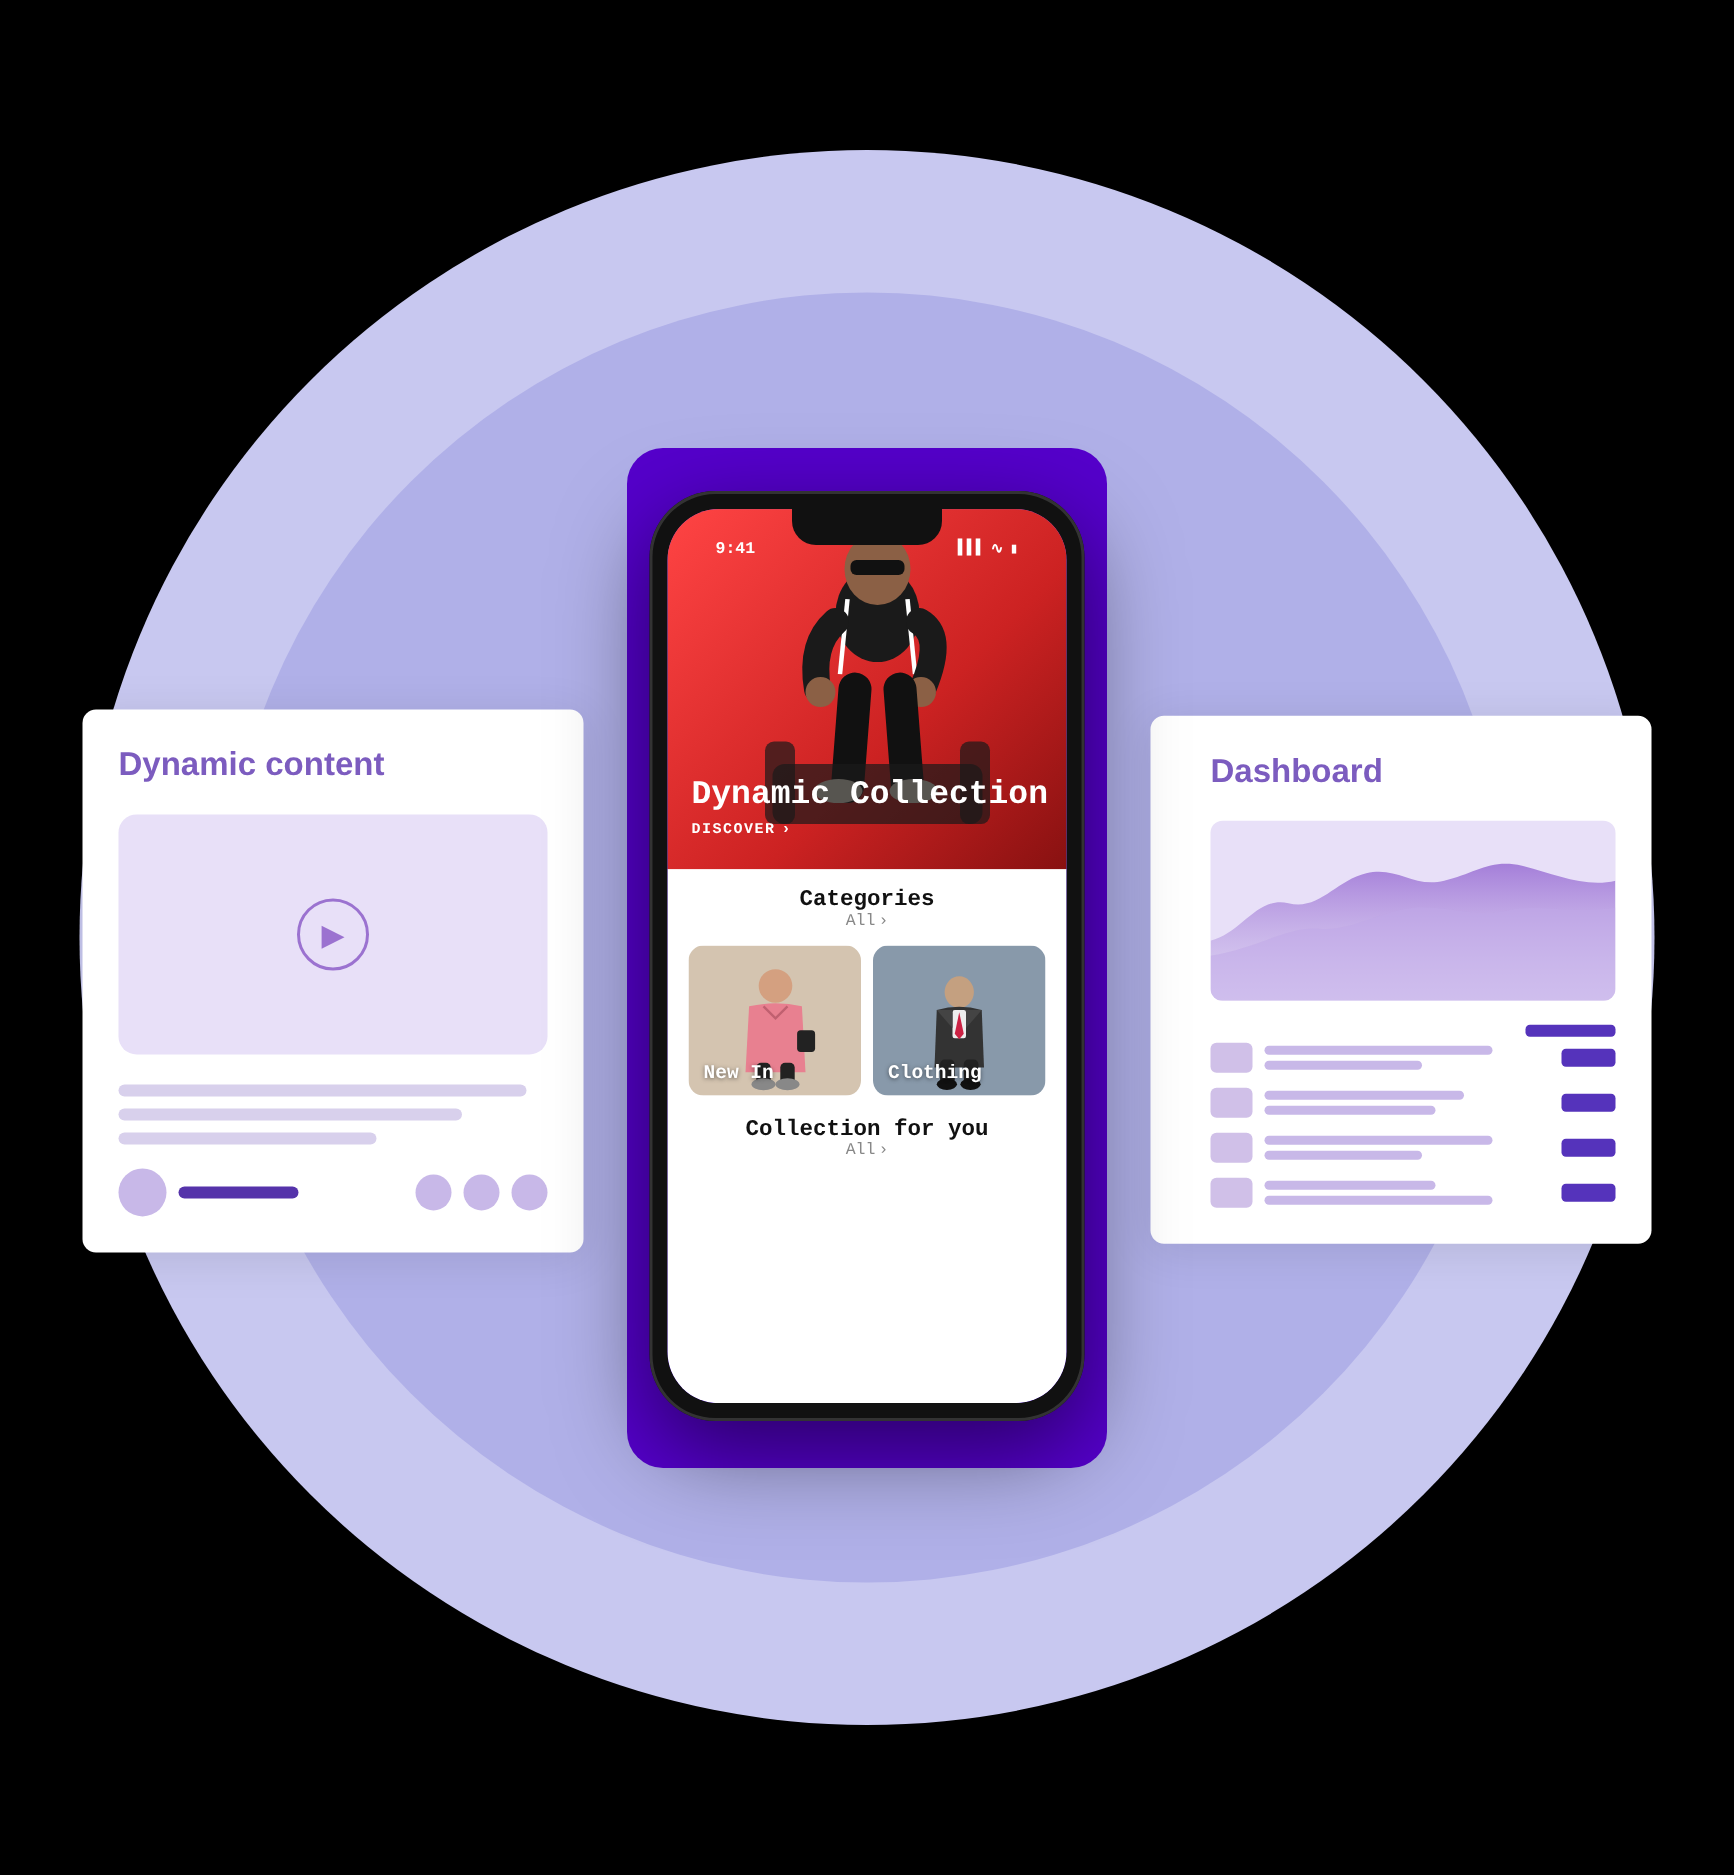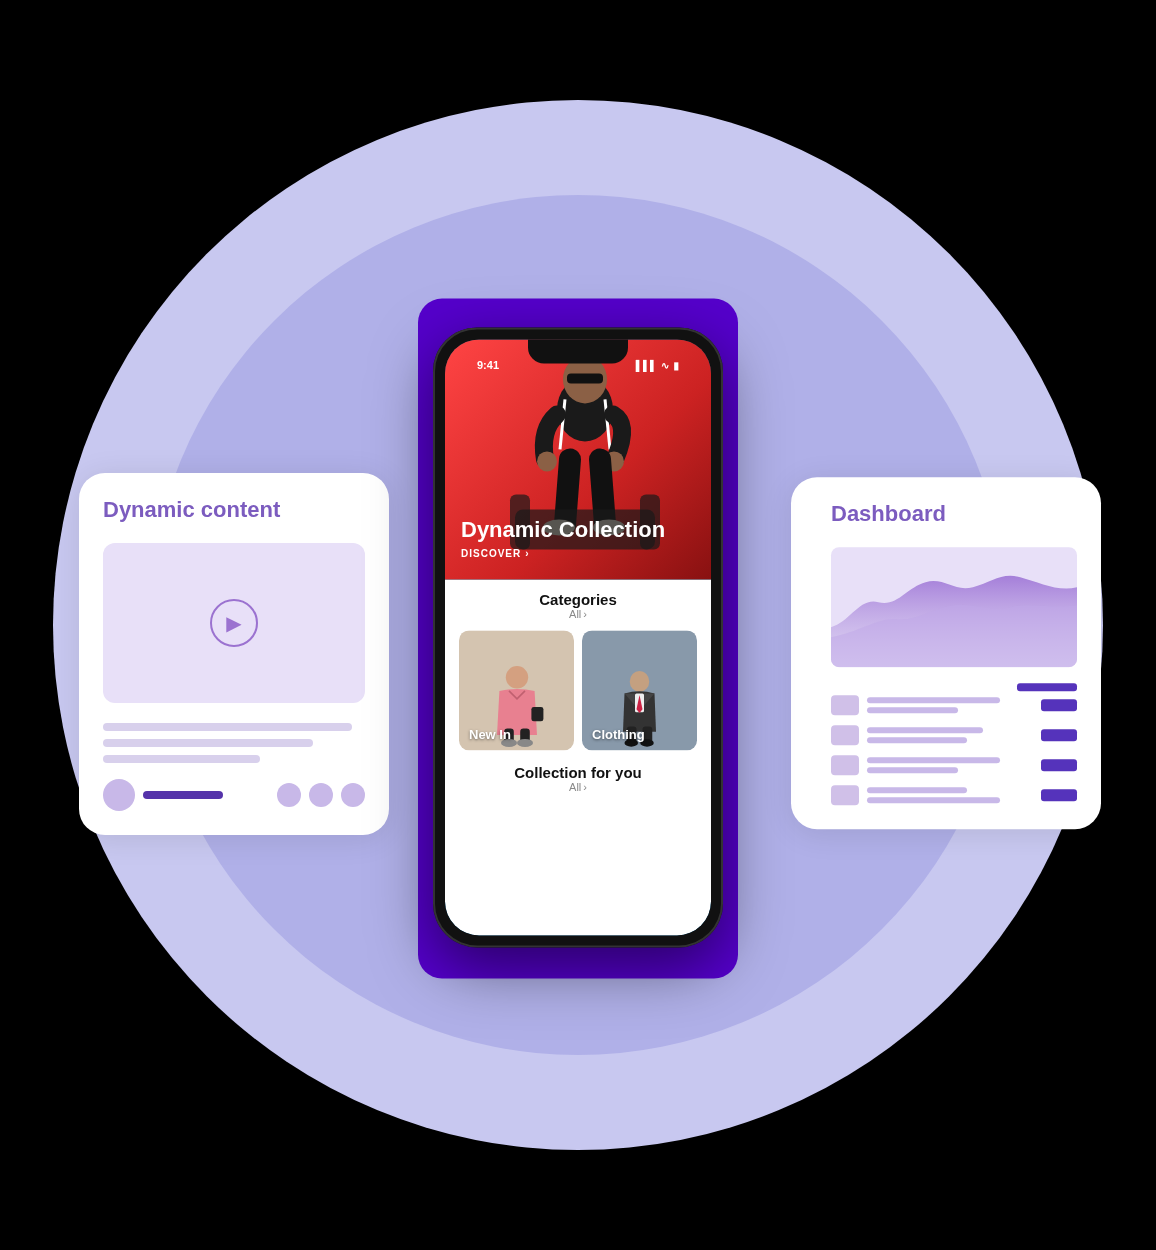--- a/index.html
+++ b/index.html
@@ -57,29 +57,28 @@
       border-radius: 24px;
       top: 50%;
       left: 50%;
       transform: translate(-50%, -48%);
       z-index: 2;
     }
 
     
     .side-card {
       position: absolute;
-      width: 310px;
+      width: 334px;
       background: #fff;
-      border-radius: 26px;
+      border-radius: 9px;
       padding: 24px;
       z-index: 3;
       top: 50%;
       transform: translateY(-42%);
       box-shadow: 0 4px 30px rgba(0,0,0,0.1);
-      margin-left: 24px;
     }
 
     .side-card.left {
       left: 55px;
     }
 
     .side-card.right {
       right: 55px;
       padding-left: 40px;
     }
@@ -257,25 +256,26 @@
       width: 100px;
       height: 24px;
       background: #111;
       border-radius: 0 0 16px 16px;
       z-index: 10;
     }
 
     .phone-screen {
       width: 100%;
       height: 100%;
-      background: #0c4a6e;
+      background: #8b5cf6;
       border-radius: 34px;
       overflow: hidden;
       display: flex;
       flex-direction: column;
+      font-family: Liberation Mono, monospace;
     }
 
     
     .status-bar {
       display: flex;
       justify-content: space-between;
       align-items: center;
       padding: 8px 20px 4px;
       background: transparent;
       position: absolute;
@@ -363,21 +363,21 @@
 
     
     .categories-grid {
       display: grid;
       grid-template-columns: 1fr 1fr;
       gap: 8px;
       margin-bottom: 14px;
     }
 
     .category-card {
-      height: 120px;
+      height: 100px;
       border-radius: 10px;
       overflow: hidden;
       position: relative;
     }
 
     .category-bg {
       width: 100%;
       height: 100%;
       display: flex;
       align-items: center;

